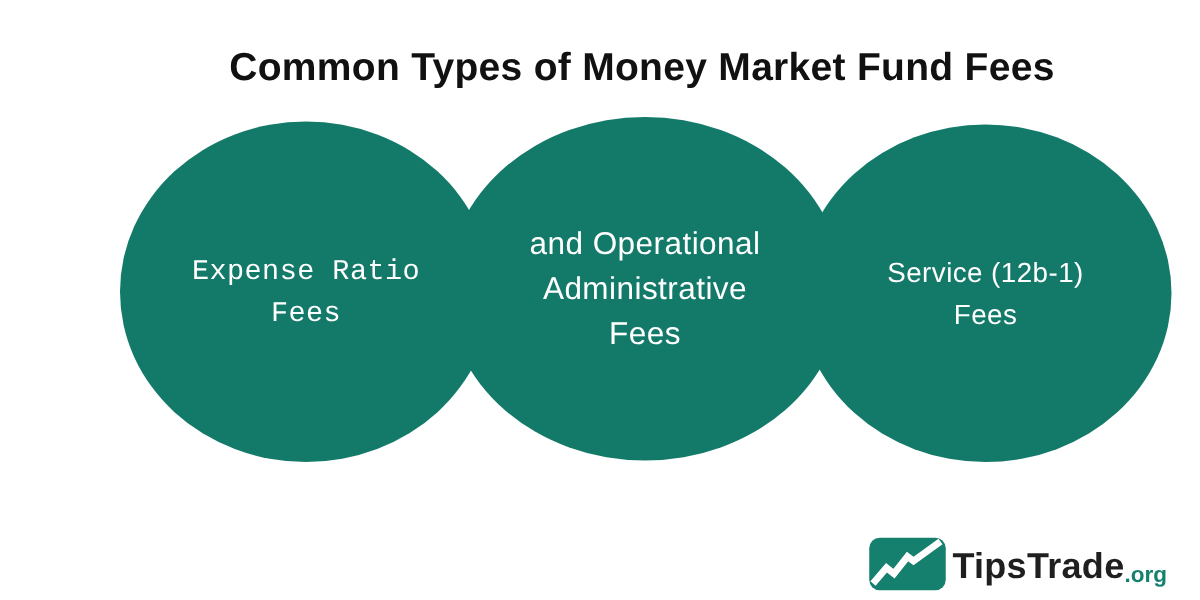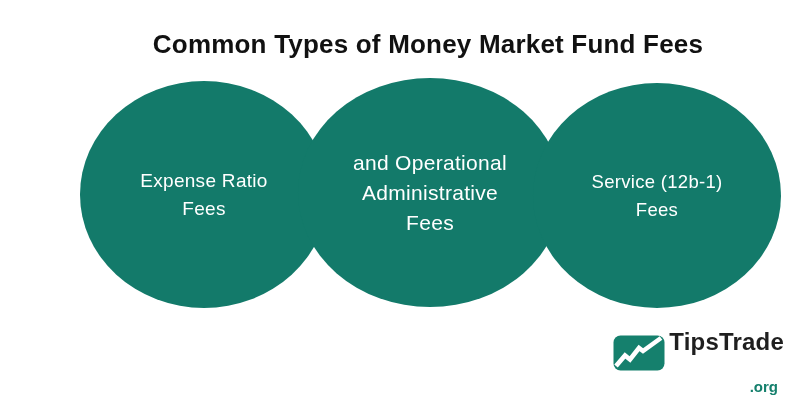--- a/index.html
+++ b/index.html
@@ -31,21 +31,21 @@
   }
 
   .bubble{
     position:absolute;
     background:var(--bubble);
     border-radius:50%;
     display:flex;
     align-items:center;
     justify-content:center;
   }
-  .bubble-1{left:80px;top:81px;width:248px;height:227px;}
+  .bubble-1{left:80px;top:81px;width:248px;height:227px;font-family:Liberation Mono, monospace;}
   .bubble-2{left:298px;top:78px;width:264px;height:229px;}
   .bubble-3{left:533px;top:83px;width:248px;height:225px;}
 
   .bubble-text{
     text-align:center;
     color:var(--bubbleText);
     letter-spacing:0.3px;
   }
   .bubble-1 .bubble-text{font-size:19px;line-height:28px;}
   .bubble-2 .bubble-text{font-size:21px;line-height:30px;}
@@ -54,21 +54,21 @@
   .logo{
     position:absolute;
     right:16px;bottom:6px;
     display:flex;
     align-items:flex-start;
     gap:4px;
   }
   .logo-icon{display:block;overflow:visible;margin-top:6px;}
   .logo-textcol{
     display:flex;
-    flex-direction:column;
+    flex-direction:row;
     align-items:flex-end;
   }
   .logo-wordmark{
     font-size:24px;
     font-weight:bold;
     color:var(--logoText);
     letter-spacing:0.2px;
     line-height:26px;
   }
   .logo-tld{

